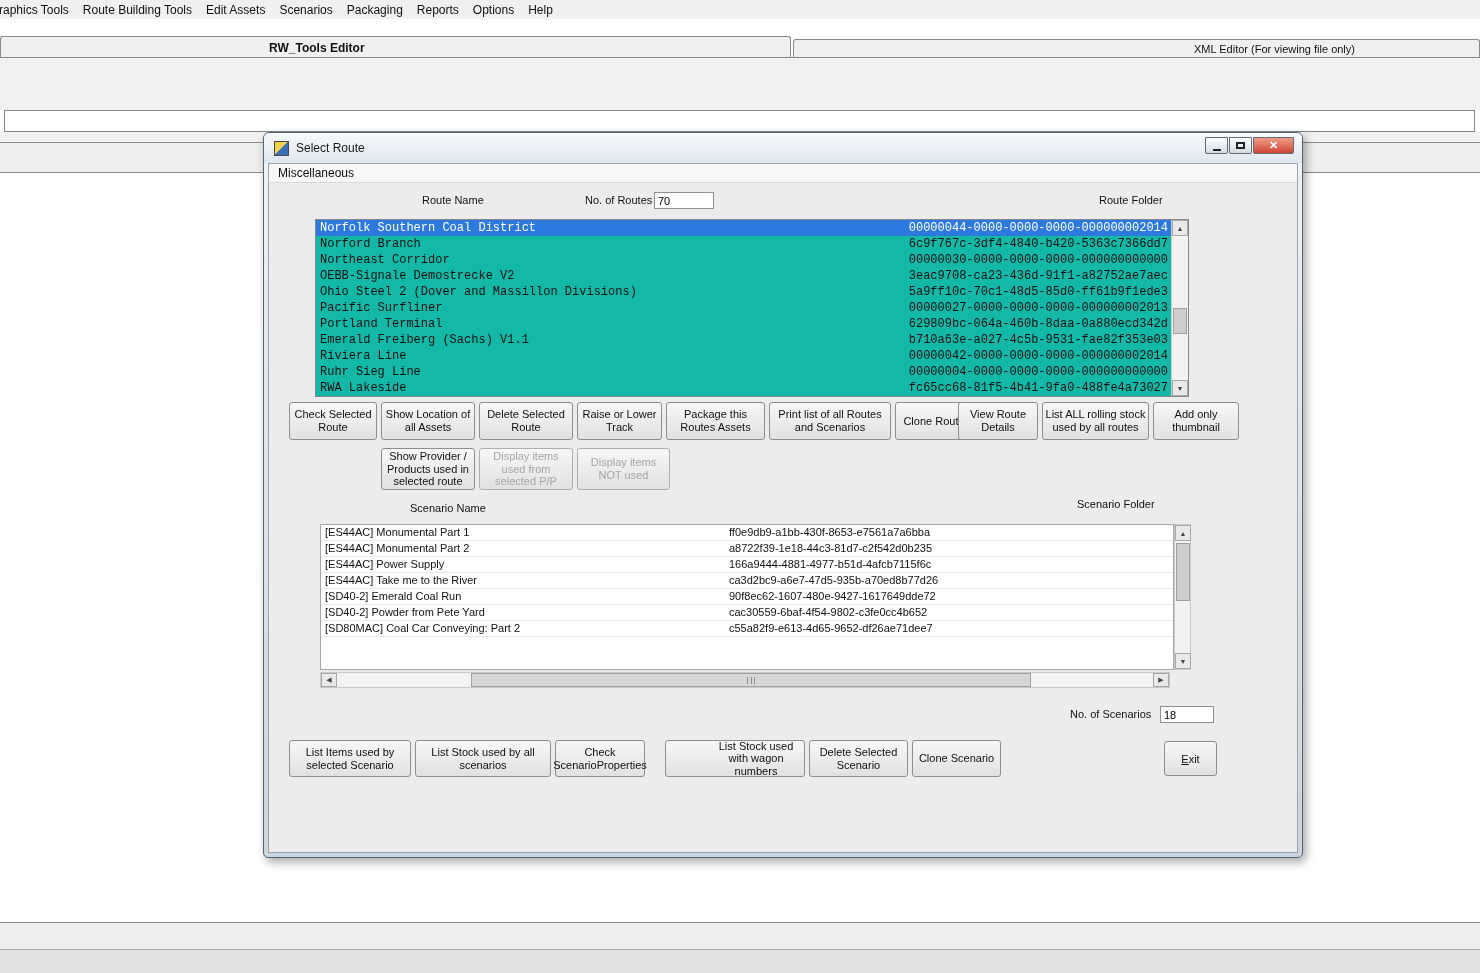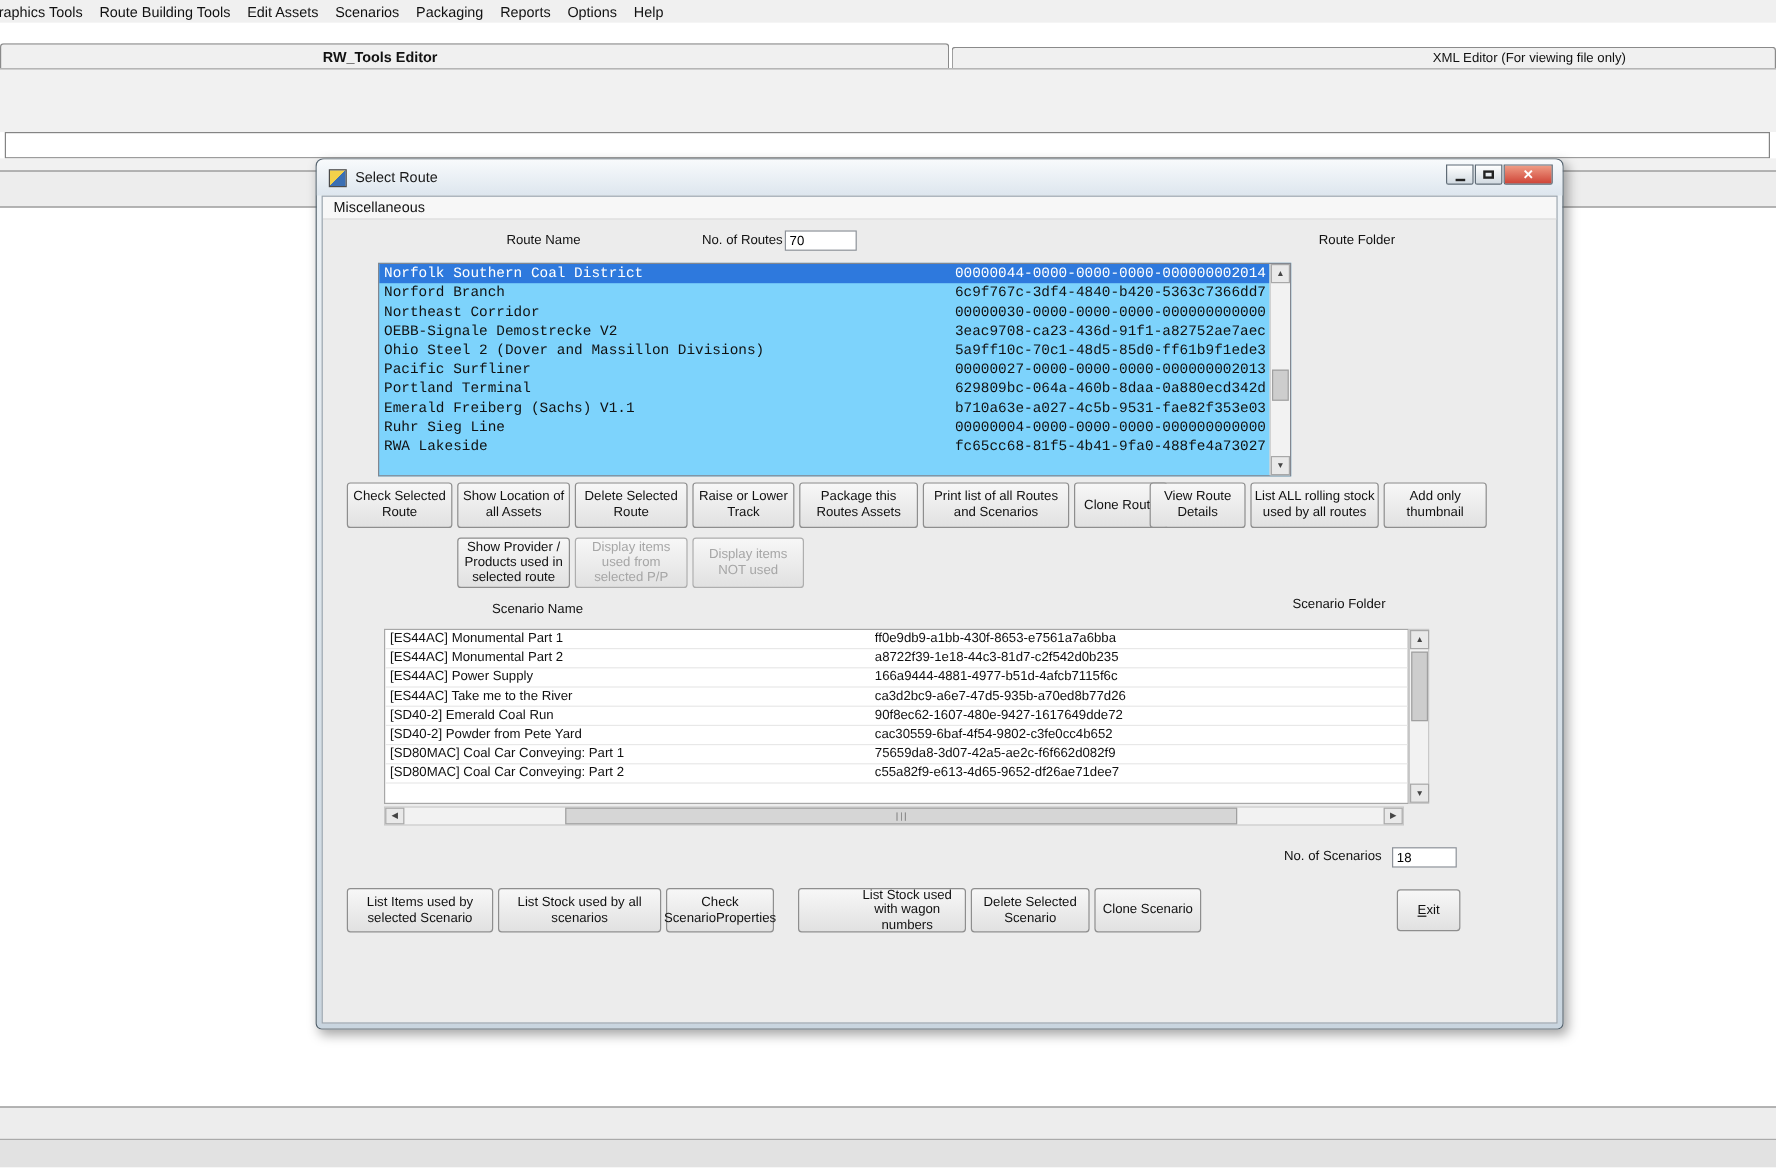--- a/index.html
+++ b/index.html
@@ -59,22 +59,22 @@
   
   .client{position:absolute;left:4px;right:4px;top:30px;bottom:4px;
     background:#ececec;border:1px solid #9aa5af;overflow:hidden;}
   .dialog-menu{position:absolute;top:0;left:0;right:0;height:19px;background:#f7f7f7;
     border-bottom:1px solid #d9d9d9;display:flex;align-items:center;font-size:12px;}
   .dialog-menu span{padding:0 9px;}
   .lbl{position:absolute;font-size:11px;color:#111;white-space:nowrap;}
   .tbox{position:absolute;background:#fff;border:1px solid #8b9097;
     font-size:11px;padding:1px 3px;font-family:"Liberation Sans",sans-serif;}
   
-  .route-list{position:absolute;left:46px;top:55px;width:761px;height:178px;
-    background:#7dd3fc;border:1px solid #828790;}
+  .route-list{position:absolute;left:46px;top:55px;width:874px;height:178px;
+    background:#14b8a6;border:1px solid #828790;}
   .route-rows{position:absolute;left:0;top:0;right:17px;bottom:0;overflow:hidden;}
   .route-row{height:16px;line-height:16px;display:flex;justify-content:space-between;
     font-family:"Liberation Mono","DejaVu Sans Mono",monospace;font-size:12px;
     padding:0 3px 0 4px;white-space:nowrap;cursor:default;}
   .route-row.selected{background:var(--selection-bg);color:var(--selection-text);}
   
   .vscroll{position:absolute;top:0;right:0;bottom:0;width:17px;background:#f2f2f2;
     border-left:1px solid #c9c9c9;}
   .sb-btn{position:absolute;left:0;width:16px;height:16px;background:#e9e9e9;
     border:1px solid #a8a8a8;display:flex;align-items:center;justify-content:center;
@@ -222,20 +222,24 @@
           </div>
           <div class="route-row">
             <span class="route-name">Portland Terminal</span>
             <span class="route-folder">629809bc-064a-460b-8daa-0a880ecd342d</span>
           </div>
           <div class="route-row">
             <span class="route-name">Emerald Freiberg (Sachs) V1.1</span>
             <span class="route-folder">b710a63e-a027-4c5b-9531-fae82f353e03</span>
           </div>
           <div class="route-row">
+            <span class="route-name">Riviera Line</span>
+            <span class="route-folder">00000042-0000-0000-0000-000000002014</span>
+          </div>
+          <div class="route-row">
             <span class="route-name">Ruhr Sieg Line</span>
             <span class="route-folder">00000004-0000-0000-0000-000000000000</span>
           </div>
           <div class="route-row">
             <span class="route-name">RWA Lakeside</span>
             <span class="route-folder">fc65cc68-81f5-4b41-9fa0-488fe4a73027</span>
           </div>
         </div>
       <div class="vscroll">
         <div class="sb-btn sb-up">▲</div>
@@ -284,24 +288,20 @@
         </div>
         <div class="scn-row">
           <span class="scn-name">[SD40-2] Emerald Coal Run</span>
           <span class="scn-folder">90f8ec62-1607-480e-9427-1617649dde72</span>
         </div>
         <div class="scn-row">
           <span class="scn-name">[SD40-2] Powder from Pete Yard</span>
           <span class="scn-folder">cac30559-6baf-4f54-9802-c3fe0cc4b652</span>
         </div>
         <div class="scn-row">
-          <span class="scn-name">[SD80MAC] Coal Car Conveying: Part 1</span>
-          <span class="scn-folder">75659da8-3d07-42a5-ae2c-f6f662d082f9</span>
-        </div>
-        <div class="scn-row">
           <span class="scn-name">[SD80MAC] Coal Car Conveying: Part 2</span>
           <span class="scn-folder">c55a82f9-e613-4d65-9652-df26ae71dee7</span>
         </div>
       </div>
     <div class="scn-vscroll">
       <div class="sb-btn sb-up">▲</div>
       <div class="sb-thumb" style="top:18px;height:58px;"></div>
       <div class="sb-btn sb-down">▼</div>
     </div>
     <div class="hscroll">

